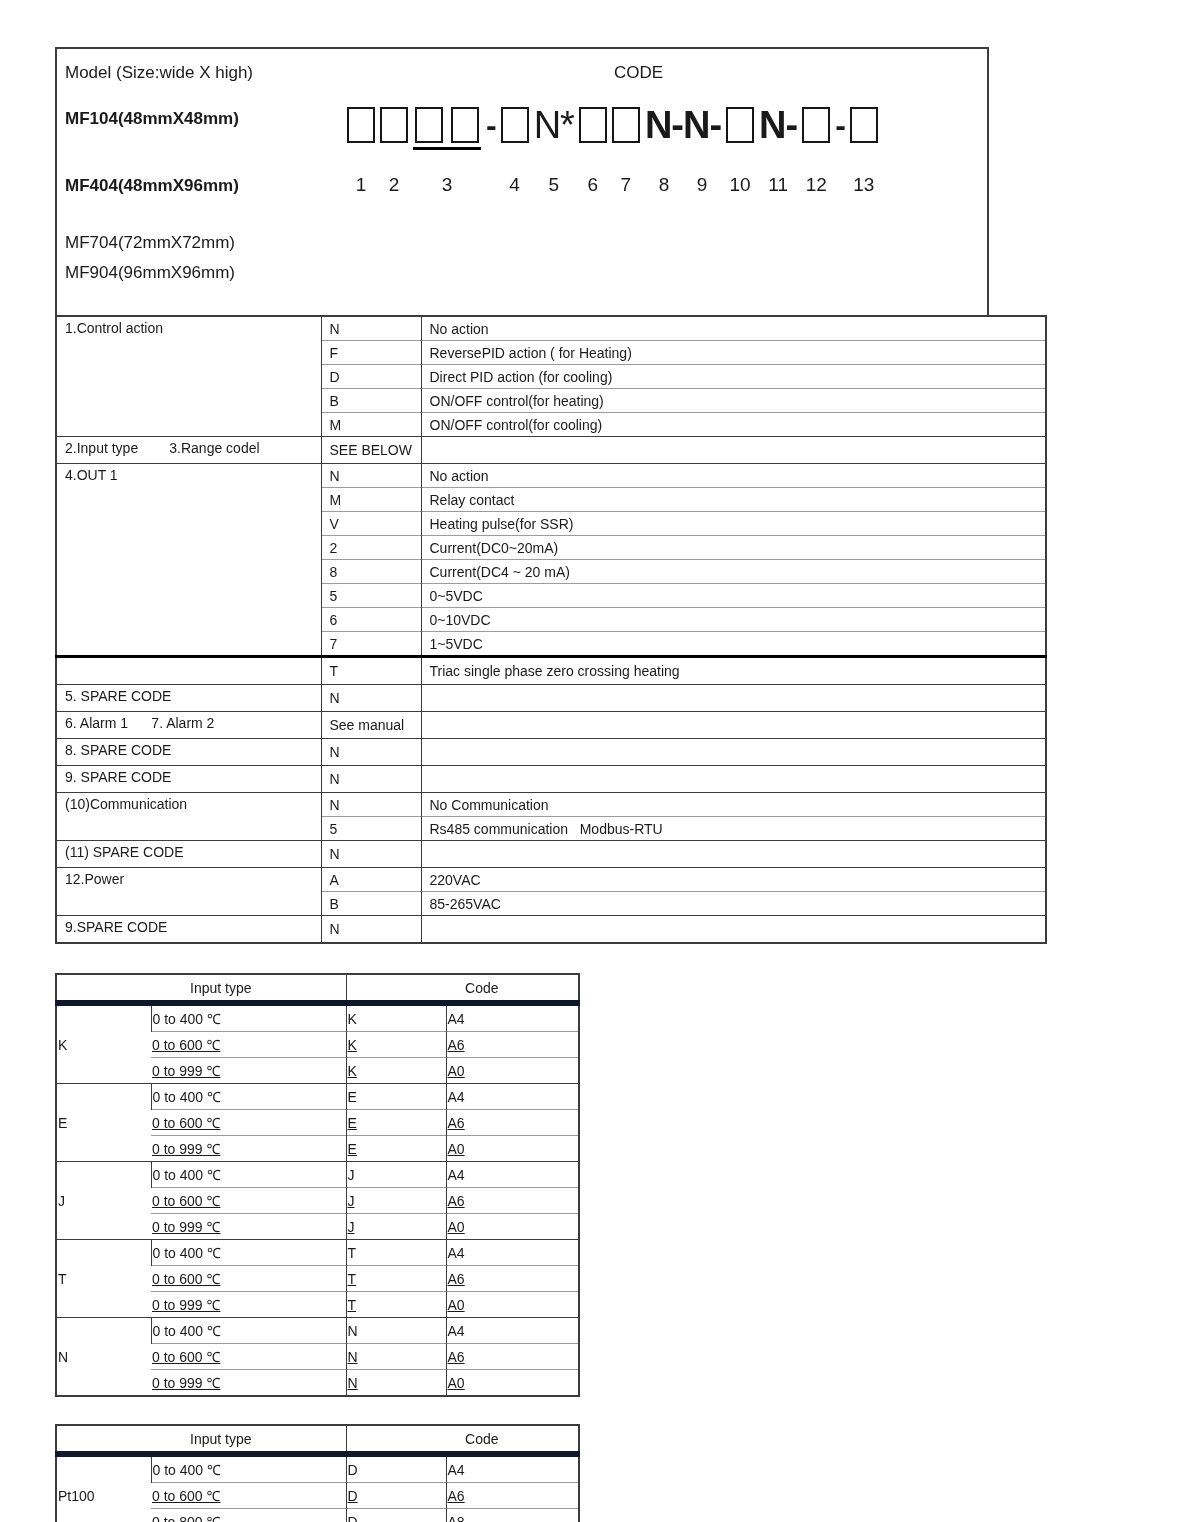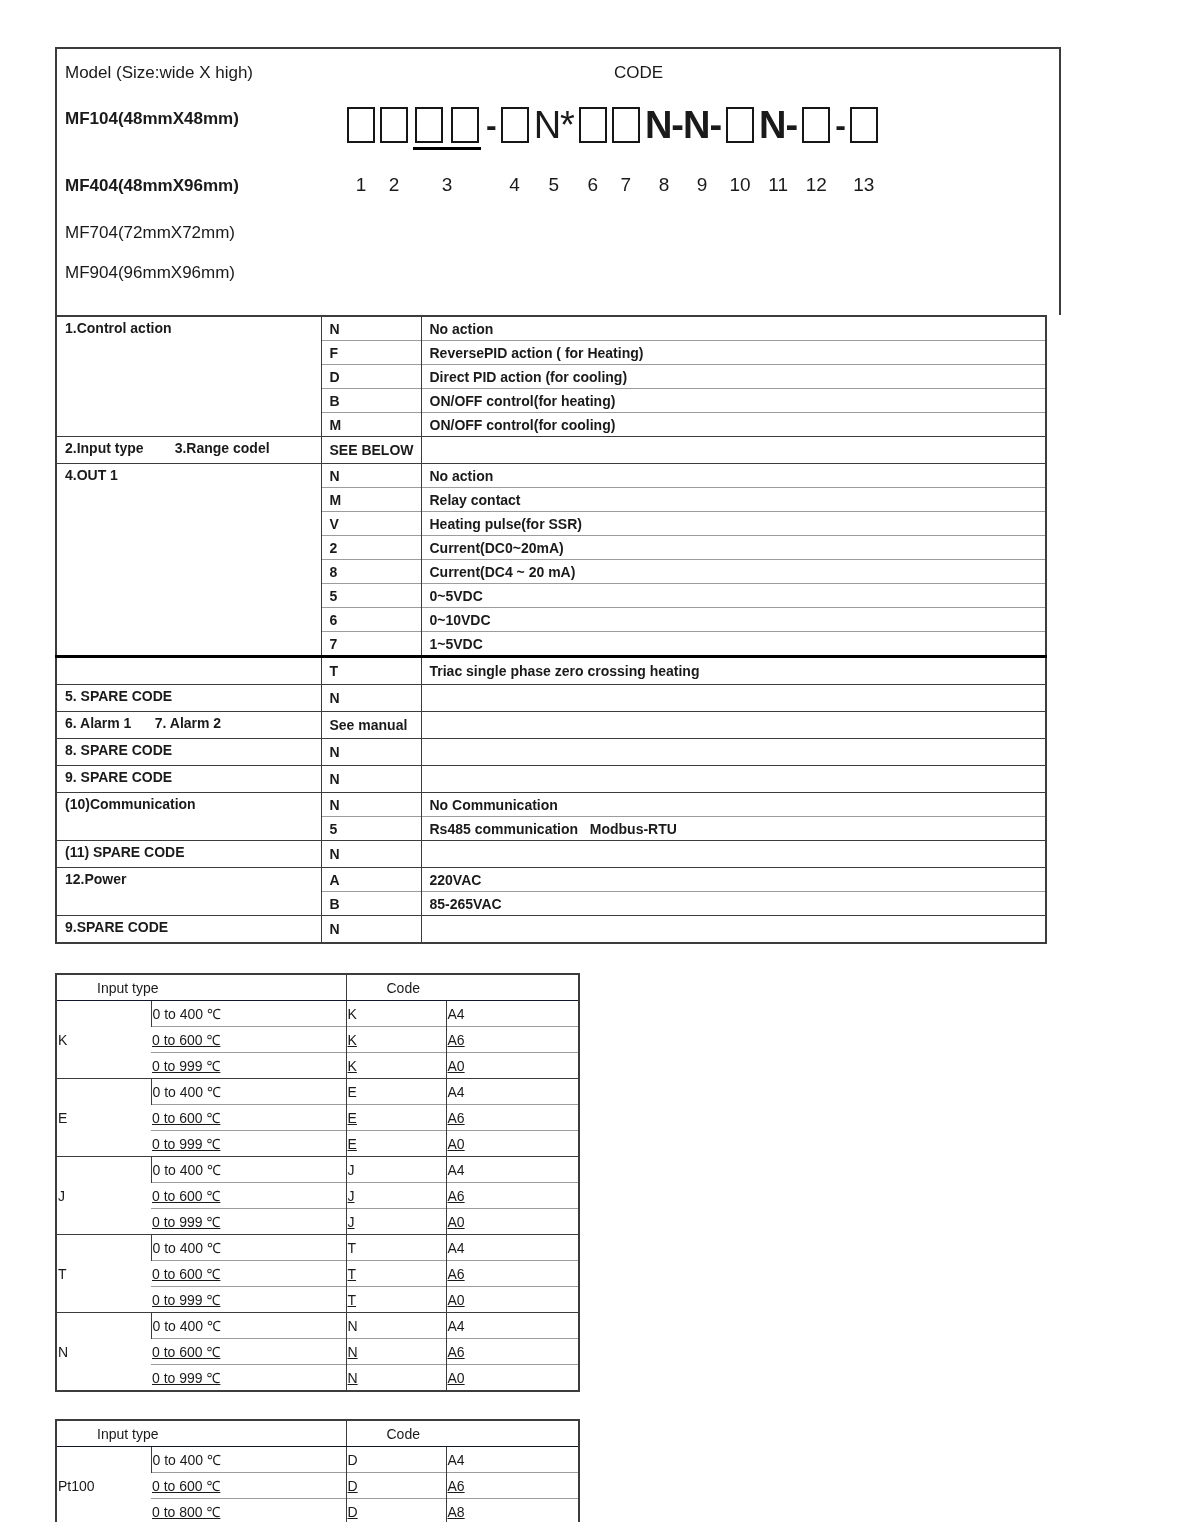--- a/index.html
+++ b/index.html
@@ -4,61 +4,61 @@
 <style>
   html,body{margin:0;padding:0;}
   body{
     width:1200px;height:1522px;background:#ffffff;overflow:hidden;position:relative;
     font-family:"Liberation Sans",sans-serif;color:#1a1a1a;
   }
   .sheet{position:absolute;left:55px;top:47px;}
 
   
   .headerbox{
-    position:relative;width:1006px;height:268px;box-sizing:border-box;
+    position:relative;width:934px;height:268px;box-sizing:border-box;
     border:2px solid #3c3c3c;border-bottom:none;background:#fff;
   }
   .modlabel{position:absolute;left:8px;top:14px;font-size:17px;}
   .codelabel{position:absolute;left:557px;top:14px;font-size:17px;}
   .models{list-style:none;margin:0;padding:0;}
   .models li{position:absolute;left:8px;font-size:17px;white-space:pre;}
   .models li:nth-child(1){top:60px;font-weight:bold;}
   .models li:nth-child(2){top:127px;font-weight:bold;}
-  .models li:nth-child(3){top:174px;text-align:right;}
+  .models li:nth-child(3){top:184px;text-align:right;}
   .models li:nth-child(4){top:214px;}
 
   
   .coderow{position:absolute;left:290px;top:58px;display:flex;gap:5px;align-items:flex-start;}
   .tok{display:flex;flex-direction:column;align-items:center;}
   .glyphs{height:44px;display:flex;align-items:flex-start;}
   .cbox{display:inline-block;width:24px;height:32px;border:2px solid #161616;background:#fff;}
   .pair{display:inline-flex;gap:8px;padding:0 2px 4px 2px;border-bottom:3px solid #000;}
   .cchar{font-size:38px;line-height:36px;white-space:pre;letter-spacing:-1px;}
   .tok .light .cchar, .glyphs.light .cchar{font-weight:400;}
   .glyphs.bold .cchar{font-weight:700;}
   .glyphs.dash .cchar{font-weight:700;font-size:32px;}
   .nums{margin-top:24px;display:flex;width:100%;justify-content:space-around;font-size:19px;line-height:20px;}
 
   
   table{border-collapse:collapse;background:#fff;}
-  table.main{width:990px;table-layout:fixed;border:2px solid #3c3c3c;font-weight:bold;}
+  table.main{width:990px;table-layout:fixed;border:2px solid #3c3c3c;}
   table.main td{
     height:23px;padding:0 8px;font-size:14px;vertical-align:middle;
     white-space:pre;overflow:hidden;border-left:1px solid #3c3c3c;
   }
   table.main td.label{vertical-align:top;padding-top:3px;border-left:none;}
   table.main tr.sec td{border-top:1px solid #3c3c3c;}
   table.main tr.sub td{border-top:1px solid #9c9c9c;}
   table.main tr.thick td{border-top:3px solid #000;}
 
   
   table.inp{width:523px;table-layout:fixed;border:2px solid #3c3c3c;}
   table.inp th{
-    height:23px;font-size:14px;font-weight:400;text-align:left;
-    border-bottom:1px solid #0f172a;white-space:pre;padding-left:40px;
+    height:23px;font-size:14px;font-weight:400;text-align:center;
+    border-bottom:6px solid #0f172a;white-space:pre;padding-left:40px;
   }
   table.inp th + th{border-left:1px solid #3c3c3c;}
   table.inp td{
     height:23px;font-size:14px;text-align:left;vertical-align:middle;
     white-space:pre;border-left:1px solid #3c3c3c;
   }
   table.inp td:first-child{border-left:none;}
   table.inp tr.sec td{border-top:1px solid #3c3c3c;}
   table.inp tr.sub td{border-top:1px solid #9c9c9c;text-decoration:underline;}
   #inputTable1{margin-top:29px;}

